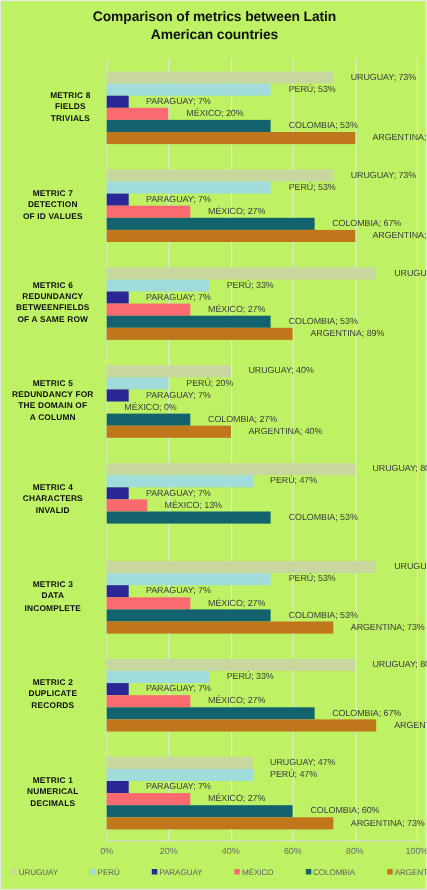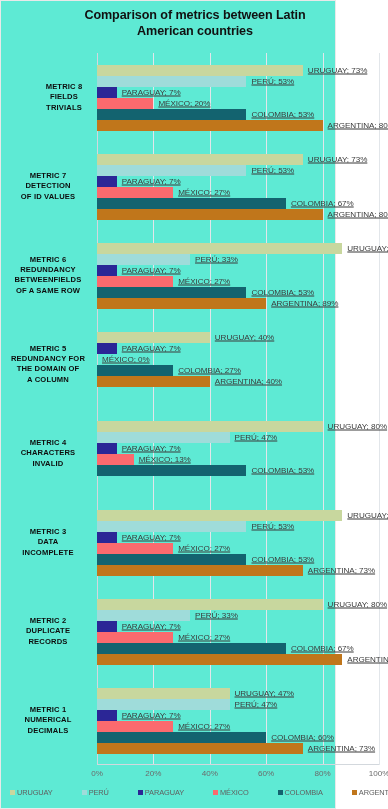--- a/index.html
+++ b/index.html
@@ -10,24 +10,24 @@
   body {
     width: 388px;
     height: 809px;
     font-family: "Liberation Sans", sans-serif;
     color: #262626;
     overflow: hidden;
   }
 
   #chart-root {
     position: relative;
-    width: 336px;
+    width: 388px;
     height: 809px;
     box-sizing: border-box;
-    background: #5eead4;
+    background: #bef264;
     border: 1px solid #e9e9e9;
   }
 
   
   #chart-title {
     position: absolute;
     left: 18px;
     top: 6px;
     width: 352px;
     text-align: center;
@@ -87,23 +87,22 @@
     top: 0;
     height: 11px;
   }
   .bar-label {
     position: absolute;
     top: 50%;
     transform: translateY(-50%);
     white-space: nowrap;
     font-size: 8.1px;
     color: #3a3a3a;
-    padding-left: 5px;
+    padding-left: 16px;
     letter-spacing: -0.05px;
-    text-decoration: underline;
   }
 
   
   .metric-label {
     position: absolute;
     left: 0;
     width: 94px;
     text-align: center;
     font-size: 7.6px;
     font-weight: bold;
@@ -258,20 +257,24 @@
             <div class="bar" style="width: 169.2px; background: rgb(192, 118, 27);"></div>
             <div class="bar-label" style="left: 169.2px;">ARGENTINA; 89%</div>
           </div>
         </div>
         <div class="metric-group" style="top: 278.5px; height: 66px;">
           <div class="bar-row">
             <div class="bar" style="width: 112.8px; background: rgb(200, 215, 158);"></div>
             <div class="bar-label" style="left: 112.8px;">URUGUAY; 40%</div>
           </div>
           <div class="bar-row">
+            <div class="bar" style="width: 56.4px; background: rgb(159, 220, 218);"></div>
+            <div class="bar-label" style="left: 56.4px;">PERÚ; 20%</div>
+          </div>
+          <div class="bar-row">
             <div class="bar" style="width: 19.74px; background: rgb(43, 38, 150);"></div>
             <div class="bar-label" style="left: 19.74px;">PARAGUAY; 7%</div>
           </div>
           <div class="bar-row">
             <div class="bar-label" style="left: 0px;">MÉXICO; 0%</div>
           </div>
           <div class="bar-row">
             <div class="bar" style="width: 76.14px; background: rgb(19, 99, 111);"></div>
             <div class="bar-label" style="left: 76.14px;">COLOMBIA; 27%</div>
           </div>

